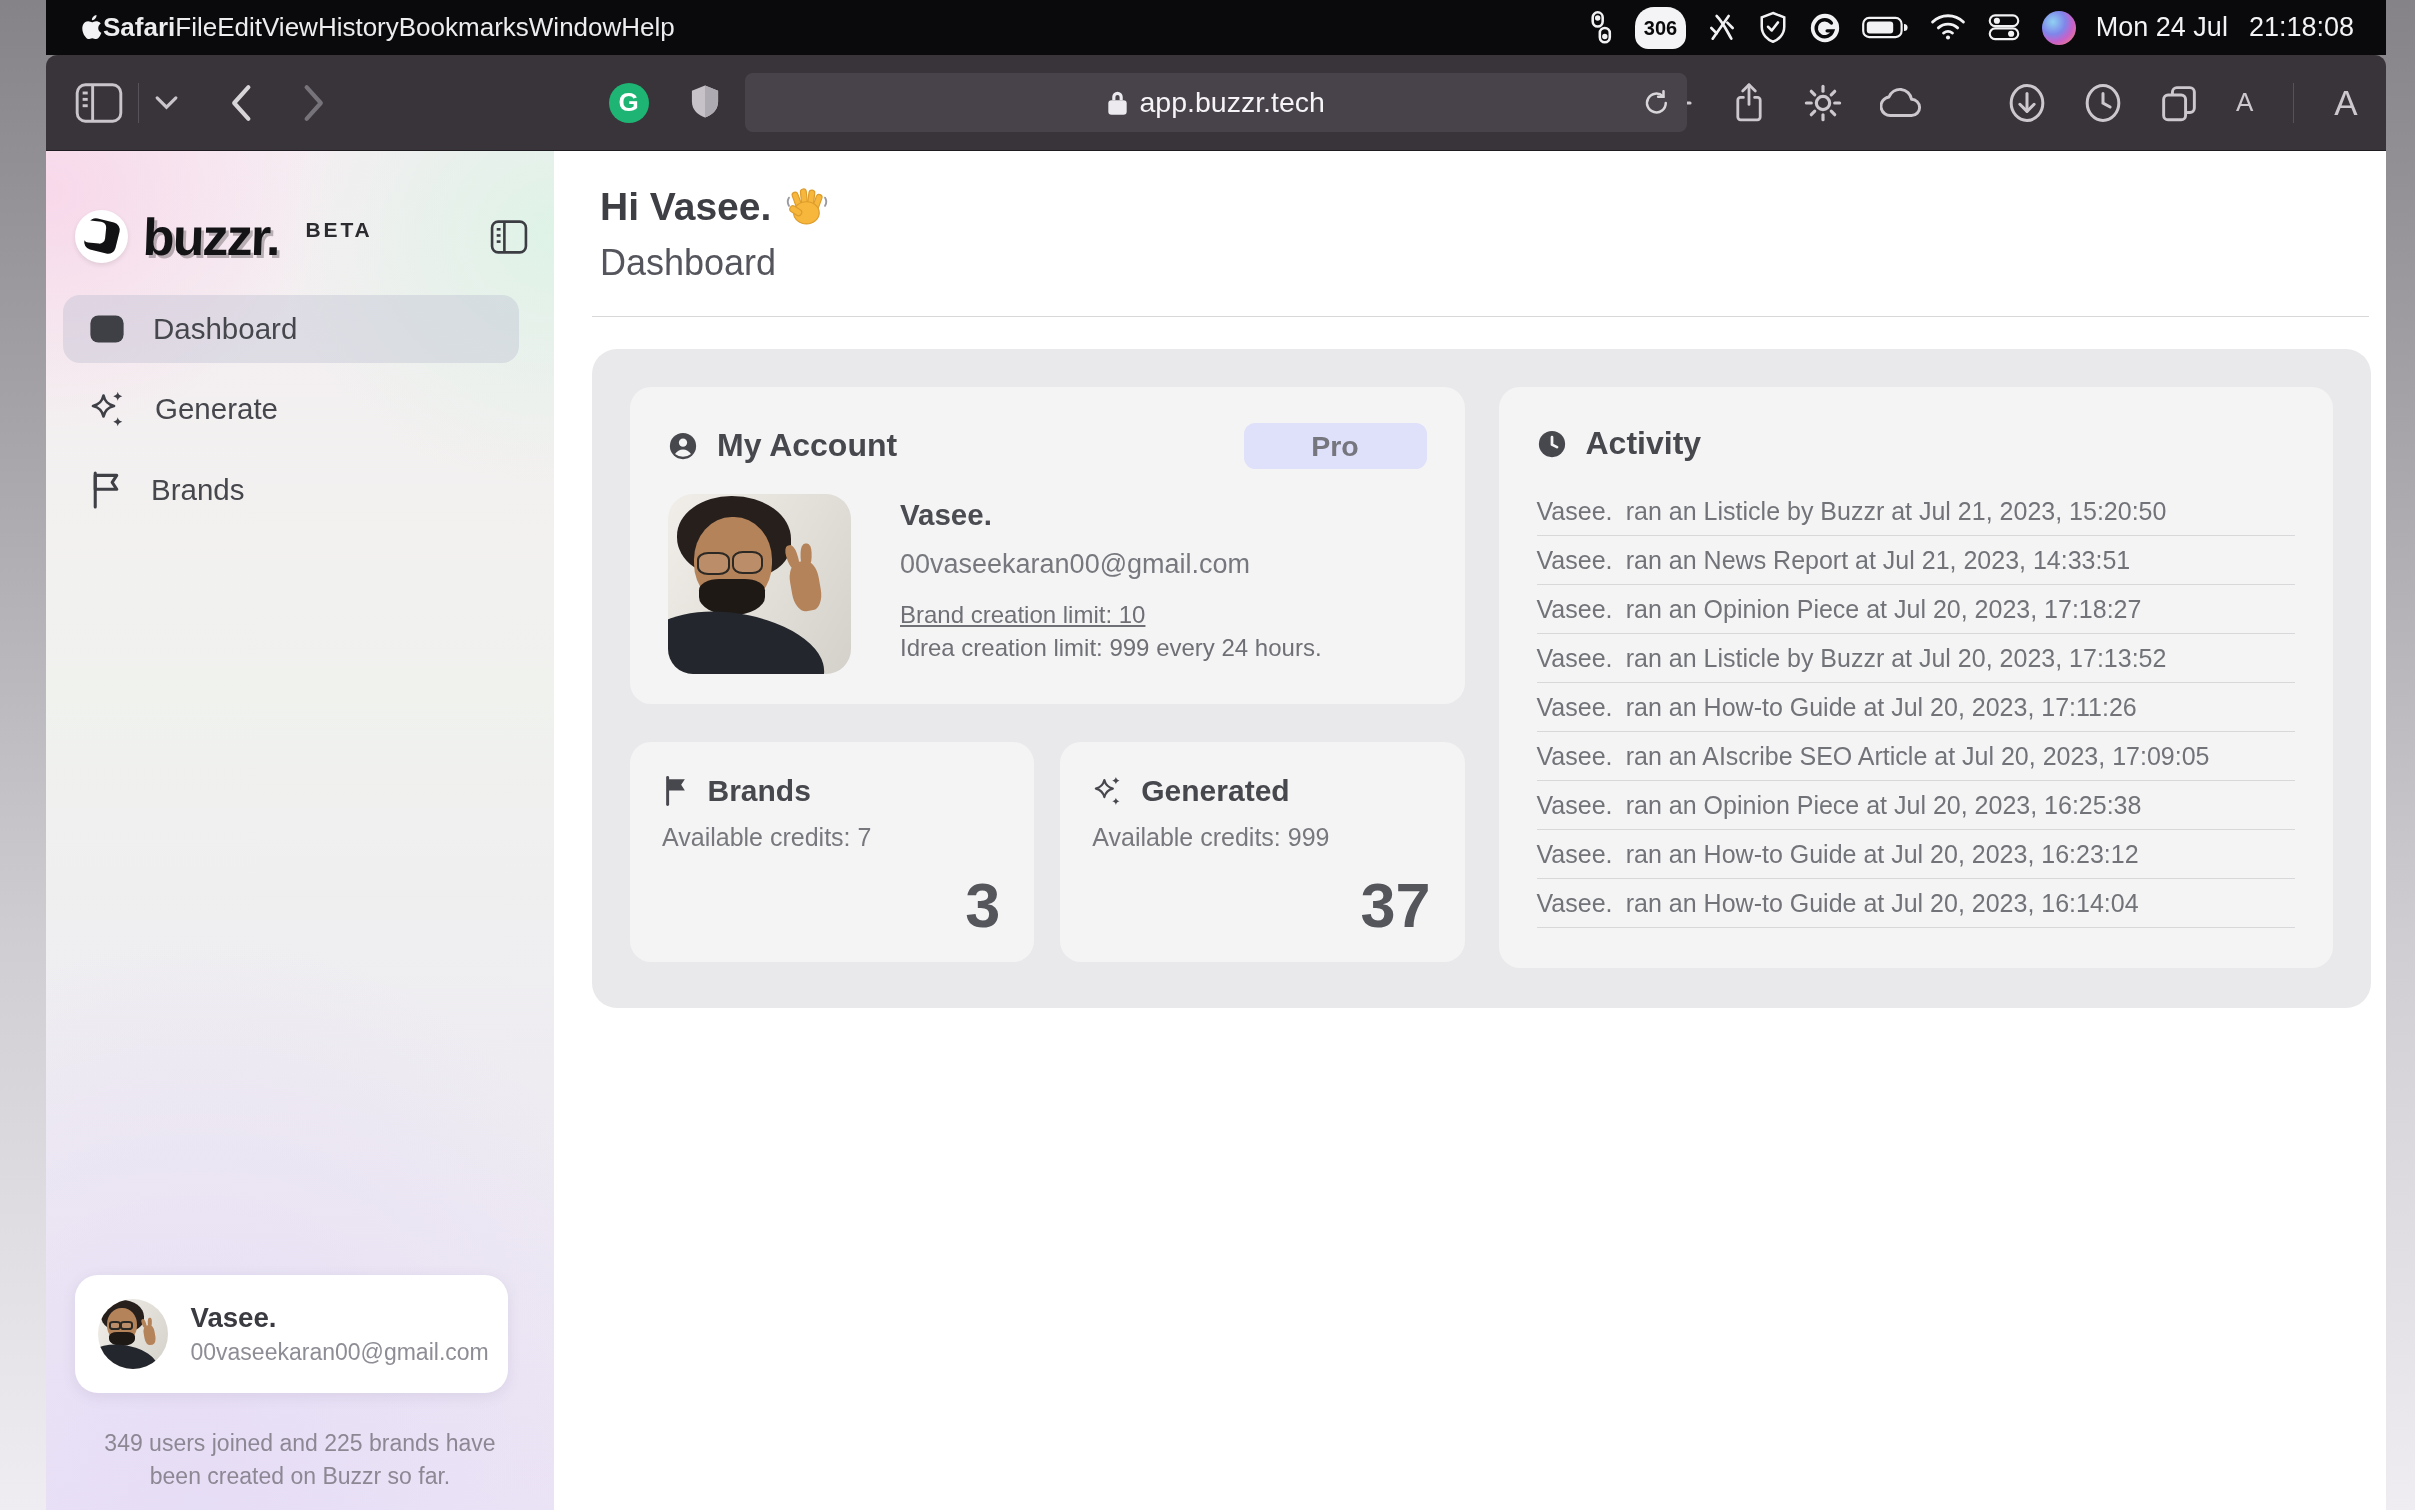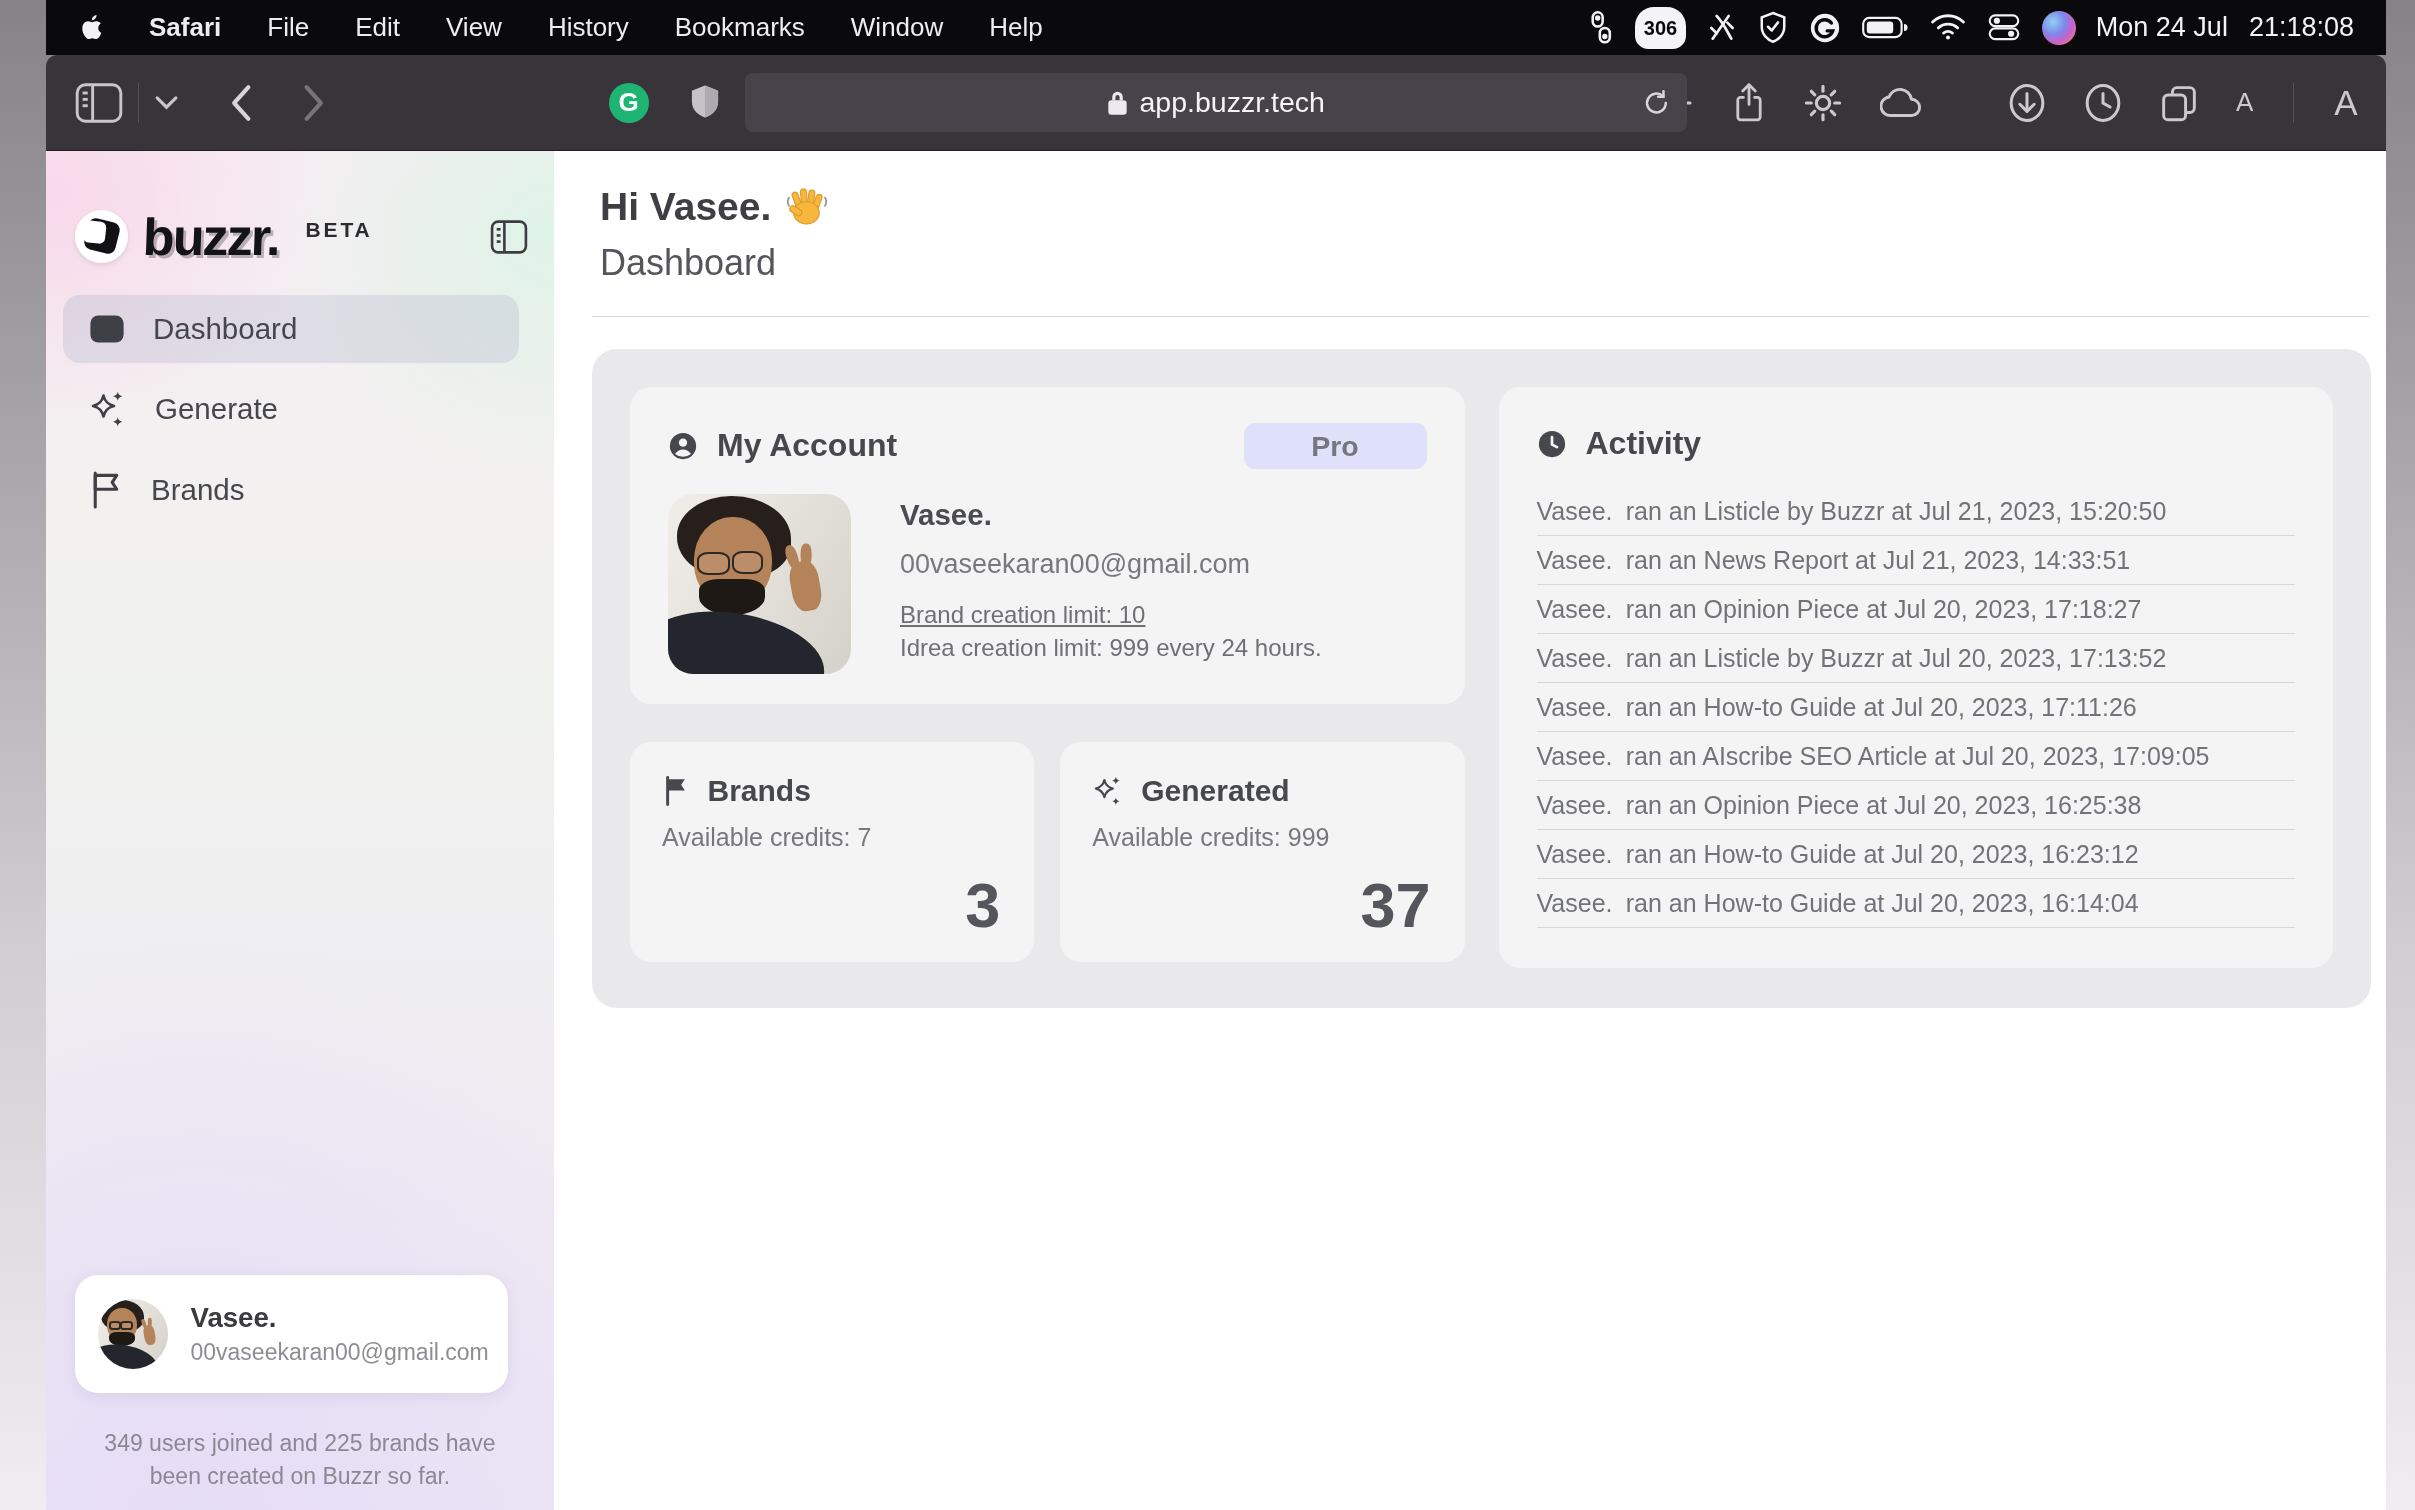--- a/index.html
+++ b/index.html
@@ -9,21 +9,21 @@
     background:linear-gradient(180deg,#858288 0%,#a9a6ab 30%,#cfccd2 62%,#efecf2 100%);
     position:relative;
   }
   .screen { position:absolute; left:46px; top:0; width:2340px; height:1510px; }
 
   
   .menubar {
     height:55px; background:#0a0a0c; display:flex; align-items:center;
     padding:0 32px; color:#f2f1f3;
   }
-  .menu-left { display:flex; align-items:center; gap:46px; }
+  .menu-left { display:flex; align-items:center; }
   .menu-item { font-size:26px; color:#ededef; }
   .menu-item.app { font-weight:700; }
   .apple-glyph { display:flex; align-items:center; }
   .menu-right { margin-left:auto; display:flex; align-items:center; gap:20px; }
   .status-ico { display:flex; align-items:center; justify-content:center; height:42px; }
   .badge306 {
     background:#f4f3f5; color:#0a0a0c; font-weight:700; font-size:20px;
     border-radius:15px 15px 13.3px 13.3px; padding:3.8px 8.6px 2.9px; line-height:1;
     border-top-left-radius:19px; border-top-right-radius:19px;
   }

